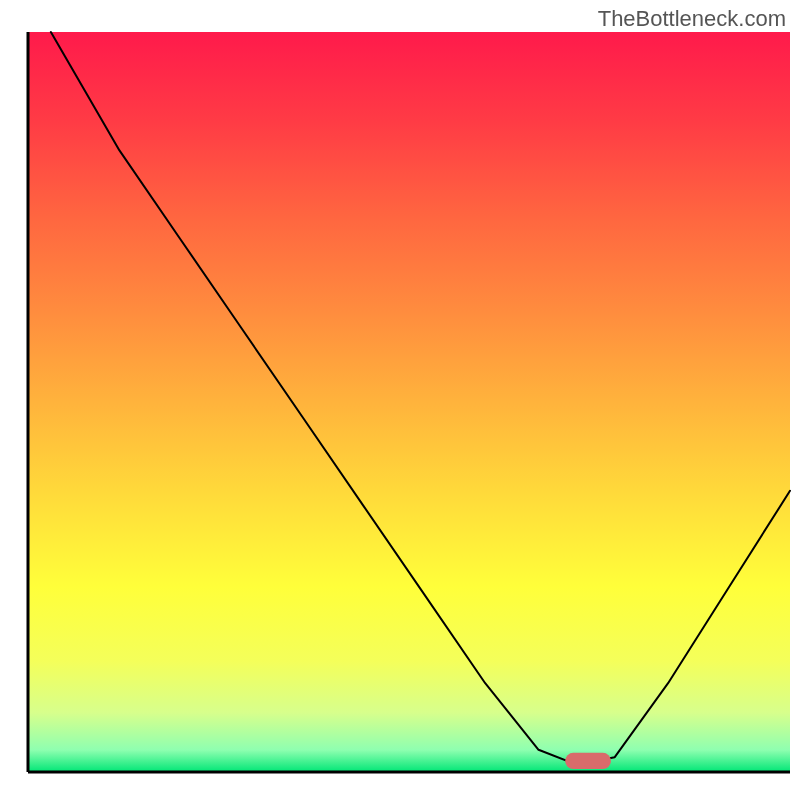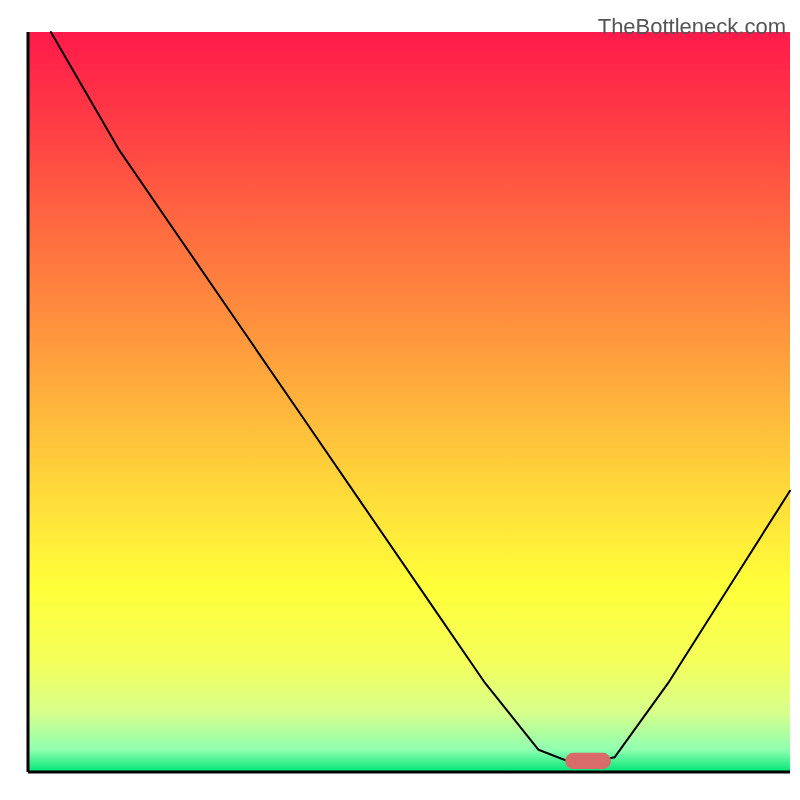--- a/index.html
+++ b/index.html
@@ -15,21 +15,20 @@
     width: 800px;
     height: 800px;
   }
   .watermark {
     position: absolute;
     top: 6px;
     right: 14px;
     color: #555;
     font-size: 22px;
     z-index: 10;
-    margin-top: 8px;
   }
   svg {
     display: block;
   }
 </style>
 </head>
 <body>
 
 <div class="chart-container">
   <div class="watermark">TheBottleneck.com</div>

